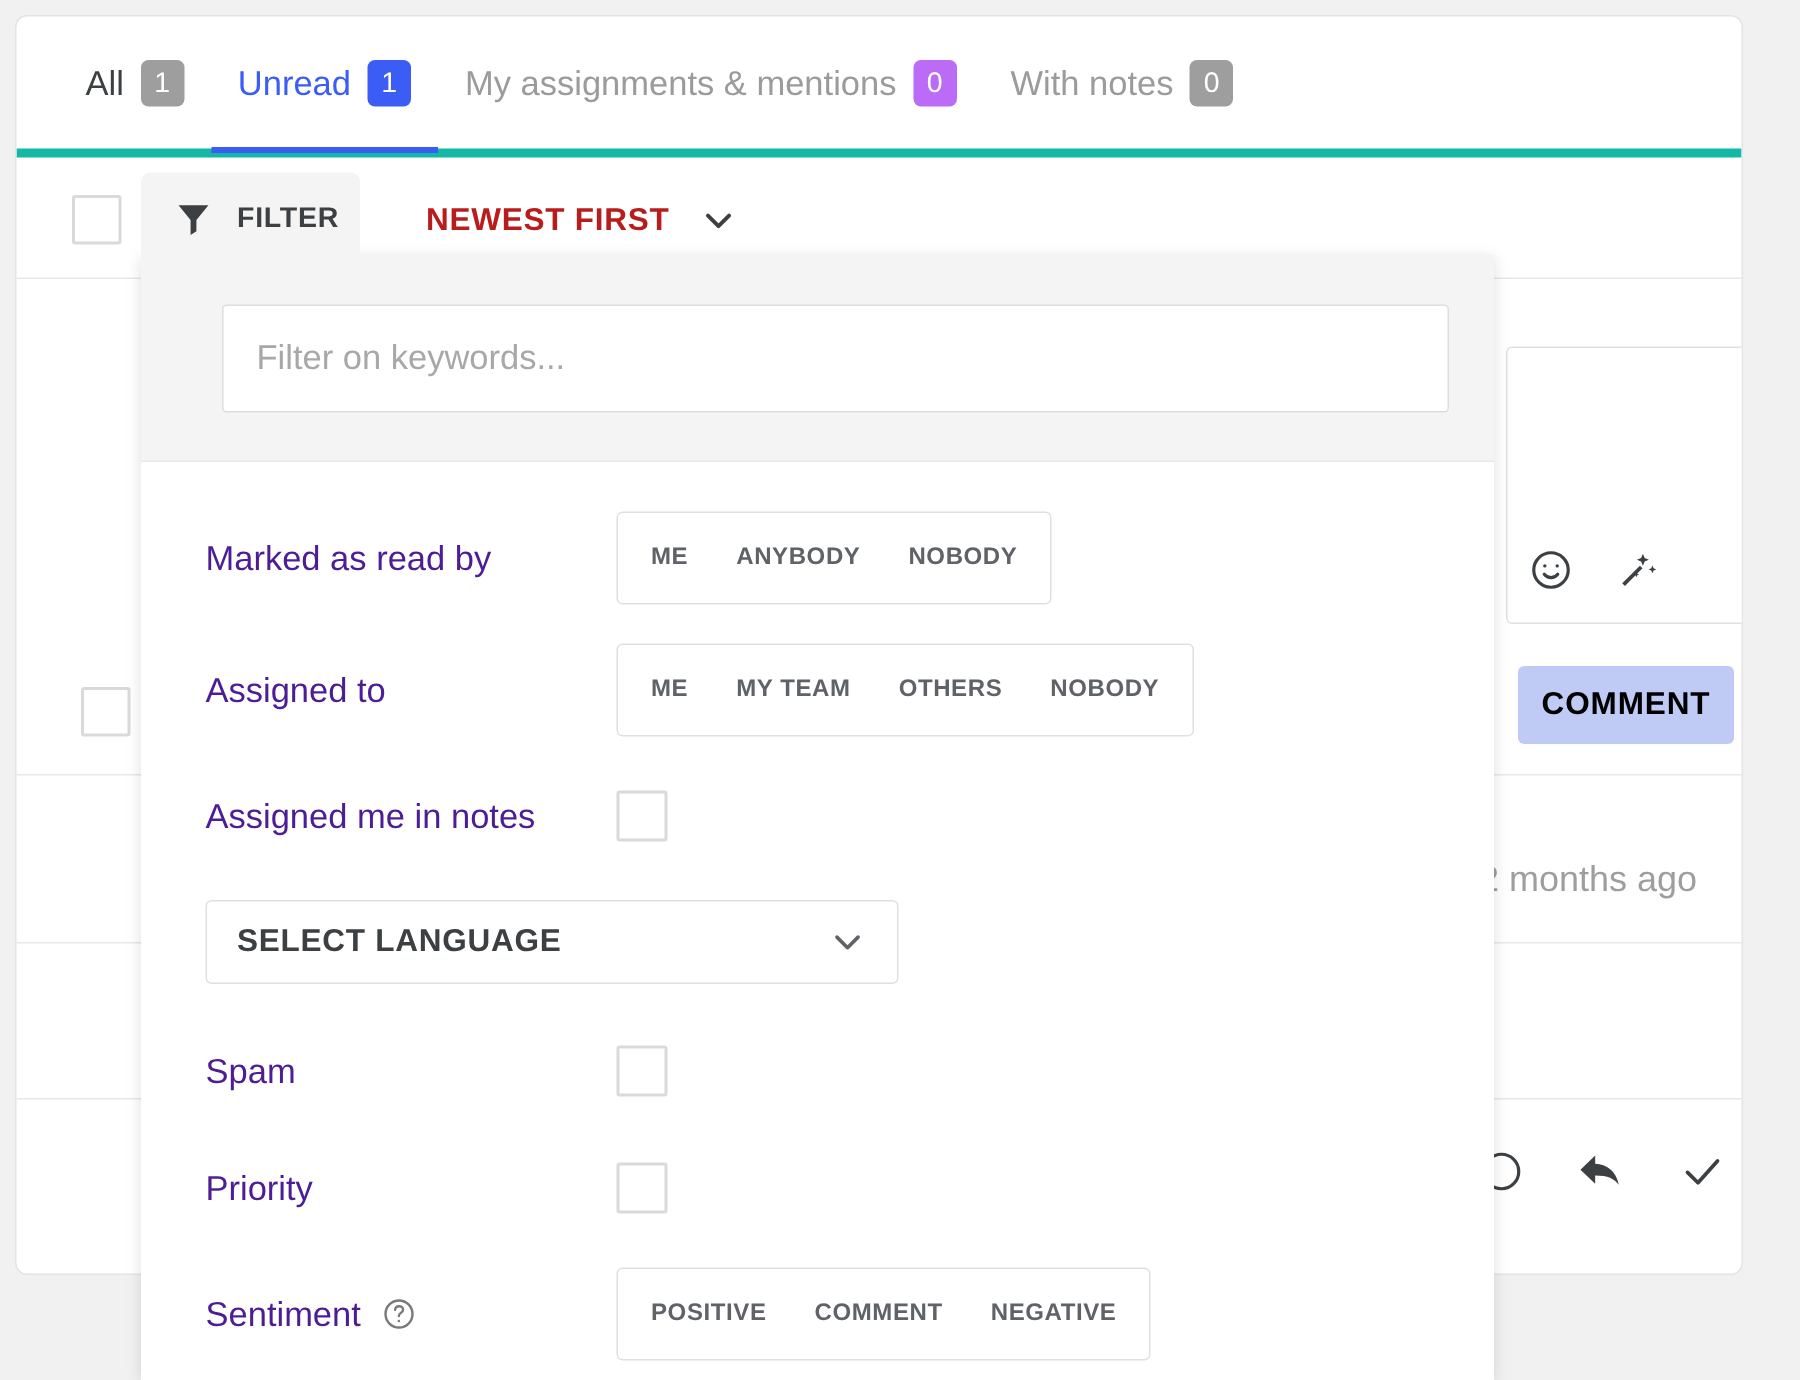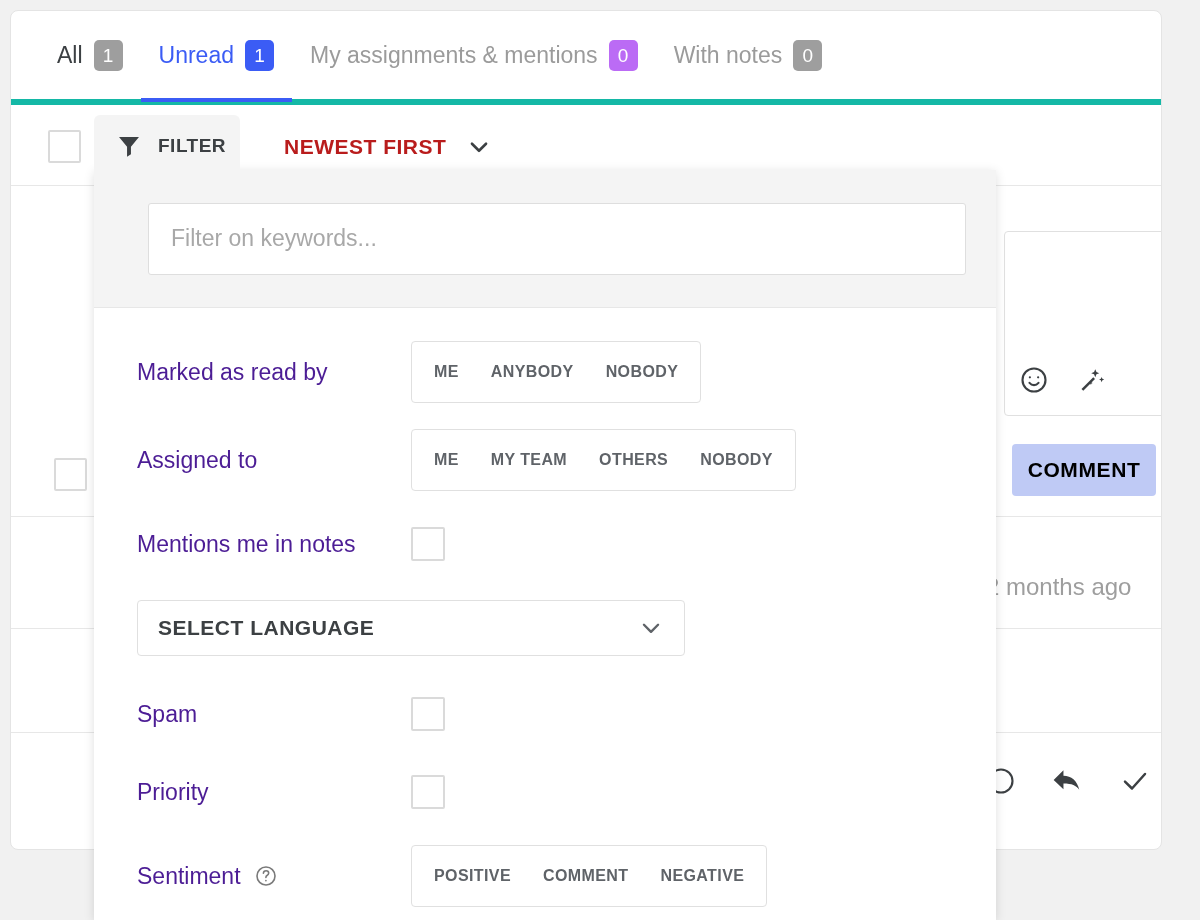--- a/index.html
+++ b/index.html
@@ -285,21 +285,21 @@
     cursor: pointer;
     white-space: nowrap;
     height: 60px;
     display: flex;
     align-items: center;
   }
   .seg-item:first-child { padding-left: 22px; }
   .seg-item:last-child  { padding-right: 22px; }
 
   .select-box {
-    width: 548px;
+    width: 462px;
     height: 56px;
     border: 1px solid #e0e0e0;
     border-radius: 4px;
     display: flex;
     align-items: center;
     justify-content: space-between;
     padding: 17px 20px;
     box-sizing: border-box;
     cursor: pointer;
     background: #fff;
@@ -443,21 +443,21 @@
       <div class="flabel">Assigned to</div>
       <div class="seg">
         <div class="seg-item">ME</div>
         <div class="seg-item">MY TEAM</div>
         <div class="seg-item">OTHERS</div>
         <div class="seg-item">NOBODY</div>
       </div>
     </div>
 
     <div class="frow" style="margin-top:16px;">
-      <div class="flabel">Mentions me in notes</div>
+      <div class="flabel">Assigned me in notes</div>
       <div class="small-cbox"></div>
     </div>
 
     <div class="frow" style="margin-top:16px;">
       <div class="select-box">
         <span class="select-box-label">SELECT LANGUAGE</span>
         <span>
           <svg class="icon-svg" width="26" height="26" viewBox="0 0 24 24" fill="none" stroke="#5f6368" stroke-width="2.2" stroke-linecap="round" stroke-linejoin="round">
             <path d="M5.5 9 12 15.5 18.5 9"></path>
           </svg>

